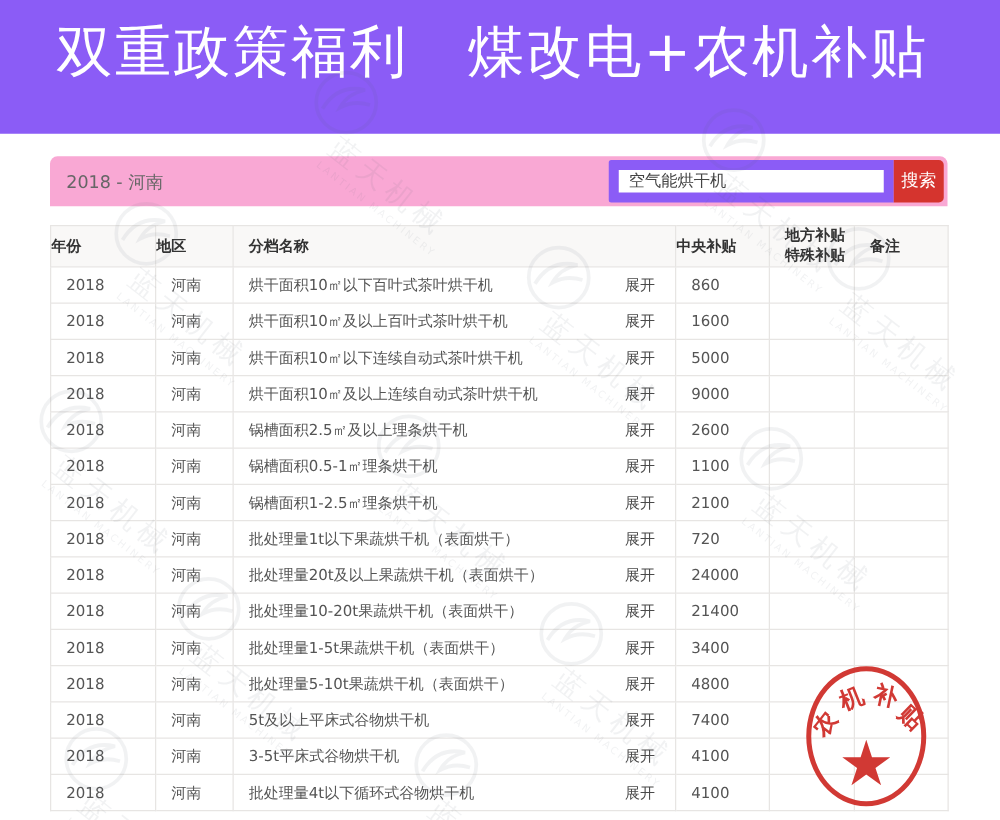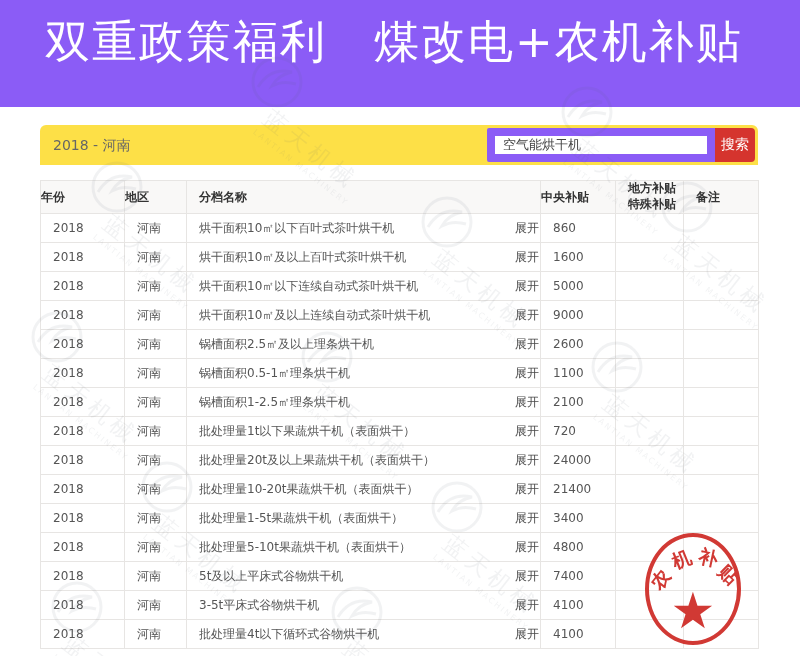--- a/index.html
+++ b/index.html
@@ -5,36 +5,36 @@
   * { margin:0; padding:0; box-sizing:border-box; }
   body { font-family:"DejaVu Sans","Liberation Sans",sans-serif; background:#fff; }
   .screen { position:relative; width:800px; height:656px; overflow:hidden; background:#fff; }
 
   
   .banner { position:absolute; left:0; top:0; width:800px; height:107px; background:#8b5cf6; z-index:2; }
   .banner-title { position:absolute; left:45px; top:12px; font-size:45px; letter-spacing:2px; color:#ffffff; font-weight:500; white-space:nowrap; }
   .banner-sub { position:absolute; left:47px; top:67px; font-size:23px; color:#fdfdfd; font-weight:400; white-space:nowrap; }
 
   
-  .card-bar { position:absolute; left:40px; top:125px; width:718px; height:40px; background:#fde047; border-radius:6px 6px 0 0; z-index:3; }
+  .card-bar { position:absolute; left:40px; top:125px; width:718px; height:40px; background:#f9a8d4; border-radius:6px 6px 0 0; z-index:3; }
   .filter-label { position:absolute; left:13px; top:12px; font-size:14px; color:#666; }
   .search-group { position:absolute; right:3px; top:3px; height:34px; display:flex; align-items:stretch; z-index:4; }
   .search-input { width:228px; height:34px; border:8px solid #8b5cf6; background:#fff; padding:0 8px; font-size:13px; color:#444; outline:none; border-radius:2px 0 0 2px; font-family:inherit; }
   .search-btn { width:40px; height:34px; background:#d5342e; color:#fff; border:none; font-size:14px; border-radius:0 4px 4px 0; cursor:pointer; font-family:Liberation Mono, monospace; }
 
   
   table.subsidy { position:absolute; left:40px; top:180px; width:718px; border-collapse:collapse; table-layout:fixed; z-index:3; background:transparent; }
   table.subsidy th, table.subsidy td { border:1px solid #e7e5e3; font-size:12px; color:#555; height:29px; overflow:hidden; white-space:nowrap; background:transparent; }
   table.subsidy thead th { height:33px; color:#333; font-weight:bold; background:#f9f8f7; }
   .th-left { text-align:left; padding-left:12px; }
   .th-center { text-align:left;font-family:Liberation Serif, serif; }
   .th-2line span { display:block; line-height:1.3; font-size:12px; }
   .c-year, .c-region, .c-central { text-align:left;padding-left:12px; }
   .c-name { text-align:left; padding-left:12px; position:relative; }
-  .c-name .expand { float:right; margin-right:1px; color:#4a4a4a; cursor:pointer; }
+  .c-name .expand { float:right; margin-right:16px; color:#4a4a4a; cursor:pointer; }
   .c-local, .c-note { text-align:left; padding-left:8px; }
 
   
   .stamp { position:absolute; left:645px; top:533px; width:96px; height:112px; border:4px solid #cf2f2a; border-radius:50%; z-index:6; opacity:.95; }
   .stamp .sc { position:absolute; font-size:19px; font-weight:bold; color:#cf2f2a; line-height:1; }
   .sc0 { left:2px;  top:33px; transform:rotate(-52deg); }
   .sc1 { left:23px; top:13px; transform:rotate(-22deg); }
   .sc2 { left:50px; top:11px; transform:rotate(12deg); }
   .sc3 { left:70px; top:28px; transform:rotate(44deg); }
   .stamp .star { position:absolute; left:50%; top:47%; transform:translateX(-50%); font-size:50px; color:#cf2f2a; line-height:1; }

